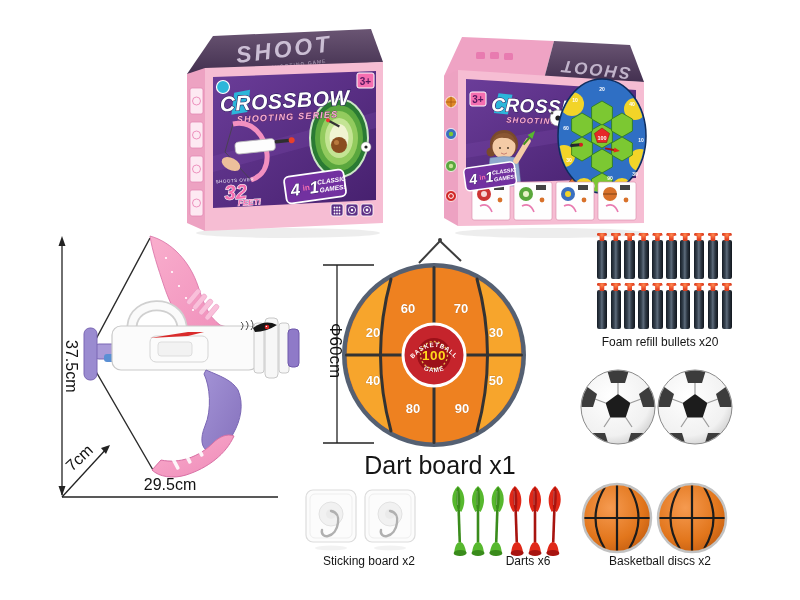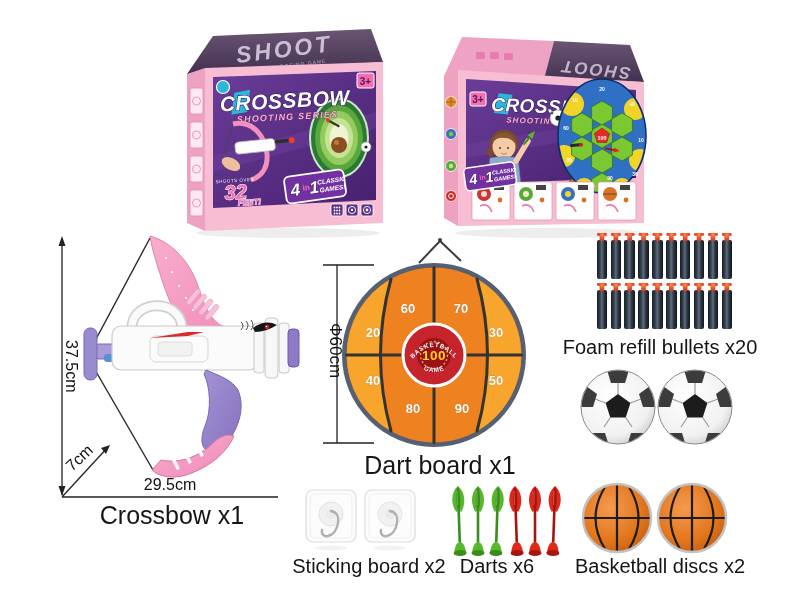--- a/index.html
+++ b/index.html
@@ -1,19 +1,19 @@
 <!DOCTYPE html>
 <html><head>
 <meta charset="utf-8">
 <style>
   html,body{margin:0;padding:0;background:#fff;}
   #canvas{position:relative;width:800px;height:600px;background:#ffffff;overflow:hidden;
           font-family:"Liberation Sans",sans-serif;}
   .abs{position:absolute;}
-  .caption{position:absolute;text-align:center;color:#151515;font-size:20px;line-height:1.1;}
+  .caption{position:absolute;text-align:center;color:#151515;font-size:12px;line-height:1.1;}
   .caption.big{font-size:25px;}
   
   .bullet-row{white-space:nowrap;height:47px;}
   .bullet{position:relative;display:inline-block;width:10.5px;height:39px;margin:7px 1.7px 0 1.7px;
           border-radius:2px;
           background:linear-gradient(90deg,#161d26,#36424f 30%,#5e6c7c 48%,#2e3844 70%,#10151c);}
   .bullet::before{content:"";position:absolute;top:-7px;left:0;width:10.5px;height:8px;
           background:radial-gradient(ellipse at 50% 25%,#ff8a50 0%,#e84a28 45%,#b52a12 100%);
           clip-path:polygon(8% 0,92% 0,100% 28%,72% 42%,72% 100%,28% 100%,28% 42%,0 28%);}
 </style>
@@ -364,21 +364,20 @@
 
     <path d="M168,142 C182,148 194,152 200,162 C206,176 203,192 195,206 C188,218 178,226 170,223 C163,220 162,210 167,198 C174,182 172,158 166,146 Z" fill="url(#purpGrip)" stroke="#7a66b4"></path>
 
     <path d="M196,208 C188,226 170,240 148,247 C135,251 121,249 114,242 L123,232 C141,236 161,229 175,215 C181,209 189,205 196,208 Z" fill="url(#pinkGrad)" stroke="#d86fa4"></path>
     <g fill="#fff" opacity="0.9">
       <rect x="136" y="230" width="3.5" height="12" rx="1.5" transform="rotate(-28 138 236)"></rect>
       <rect x="148" y="224" width="3.5" height="12" rx="1.5" transform="rotate(-28 150 230)"></rect>
       <rect x="160" y="217" width="3.5" height="12" rx="1.5" transform="rotate(-28 162 223)"></rect>
     </g>
   </svg>
-  <div class="caption big" style="left:82px;top:502px;width:180px">Crossbow x1</div>
 
   <svg class="abs" style="left:314px;top:233px" width="242" height="220" viewBox="0 0 242 220">
     <polyline points="105,30 126,8 147,28" stroke="#3d3d3d" stroke-width="2" fill="none"></polyline>
     <circle cx="126" cy="7" r="2" fill="#3d3d3d"></circle>
     <circle cx="120" cy="122" r="92" fill="#556072"></circle>
     <circle cx="120" cy="122" r="87.5" fill="#ee8120"></circle>
     <path d="M77,46 A87.5,87.5 0 0 0 77,198 Q56,122 77,46 Z" fill="#f7a52c"></path>
     <path d="M163,46 A87.5,87.5 0 0 1 163,198 Q184,122 163,46 Z" fill="#f7a52c"></path>
     <g stroke="#333" stroke-width="3" fill="none" stroke-linecap="round">
       <path d="M120,34.5 V209.5"></path>
@@ -514,15 +513,15 @@
         <line x1="-1" y1="6" x2="-1" y2="20" stroke="#fff" stroke-width="0.8" opacity="0.35"></line>
       </g>
     </defs>
     <use href="#dartShape" transform="translate(12,3) rotate(-2 0 35)" style="--c1:#57b82e;--c2:#3a8c1c"></use>
     <use href="#dartShape" transform="translate(31,3)" style="--c1:#57b82e;--c2:#3a8c1c"></use>
     <use href="#dartShape" transform="translate(50,3) rotate(2 0 35)" style="--c1:#57b82e;--c2:#3a8c1c"></use>
     <use href="#dartShape" transform="translate(69,3) rotate(-2 0 35)" style="--c1:#e02818;--c2:#a81410"></use>
     <use href="#dartShape" transform="translate(88,3)" style="--c1:#e02818;--c2:#a81410"></use>
     <use href="#dartShape" transform="translate(107,3) rotate(2 0 35)" style="--c1:#e02818;--c2:#a81410"></use>
   </svg>
-  <div class="caption" style="left:417px;top:555px;width:160px">Darts x6</div>
+  <div class="caption" style="left:448px;top:555px;width:160px">Darts x6</div>
 
 </div>
 
 </body></html>

